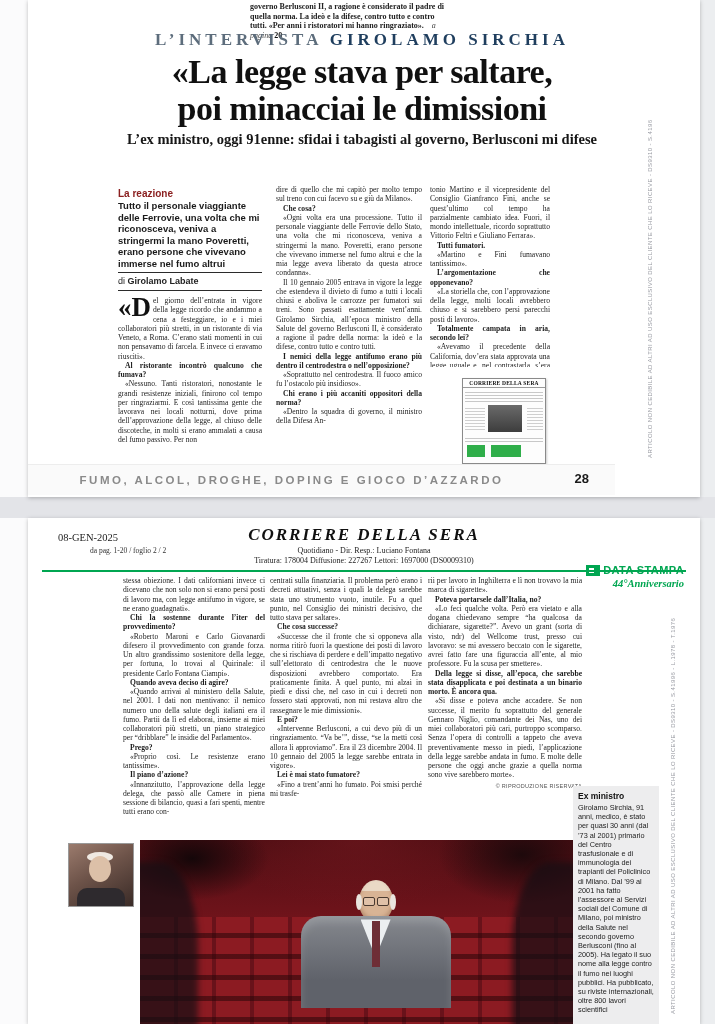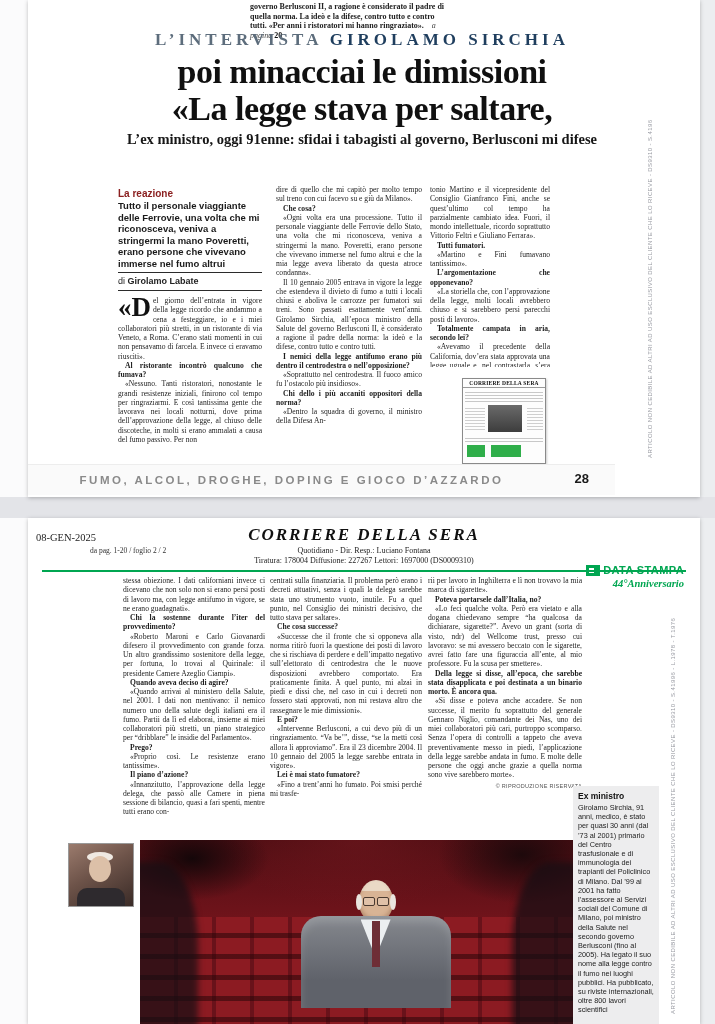--- a/index.html
+++ b/index.html
@@ -58,21 +58,21 @@
   .mf-green{position:absolute;bottom:3px;height:12px;background:#2fae4a;}
   .g1{left:4px;width:18px;}
   .g2{left:28px;width:30px;}
 
   .strip{position:absolute;left:0;top:464px;width:587px;height:30px;background:#fafafa;border-top:1px solid #ededed;}
   .strip-text{position:absolute;left:0;right:60px;top:8px;text-align:center;
     font:600 11.5px/14px "Liberation Sans",sans-serif;color:#8a8a8a;letter-spacing:2.5px;white-space:nowrap;}
   .strip-page{position:absolute;right:26px;top:6px;font:700 13px/16px "Liberation Sans",sans-serif;color:#1a1a1a;}
 
   
-  .bp-date{position:absolute;left:8px;top:14px;font:400 10.5px/12px "Liberation Serif",serif;color:#222;}
+  .bp-date{position:absolute;left:30px;top:14px;font:400 10.5px/12px "Liberation Serif",serif;color:#222;}
   .bp-pages{position:absolute;left:18px;top:28px;font:400 7.5px/9px "Liberation Serif",serif;color:#333;padding-left:44px;}
   .bp-masthead{position:absolute;left:150px;top:7px;width:372px;text-align:center;
     font:700 italic 17px/19px "Liberation Serif",serif;letter-spacing:2px;color:#101010;}
   .bp-sub1{position:absolute;left:150px;top:28px;width:372px;text-align:center;font:400 8px/9px "Liberation Serif",serif;color:#222;}
   .bp-sub2{position:absolute;left:150px;top:38px;width:372px;text-align:center;font:400 8px/9px "Liberation Serif",serif;color:#222;}
   .bp-logo{position:absolute;right:16px;top:9px;text-align:right;}
   .logo-row{display:flex;align-items:flex-end;justify-content:flex-end;gap:3px;margin-top:37px;}
   .logo-box{width:14px;height:11px;background:#00A651;position:relative;}
   .logo-box::after{content:"";position:absolute;left:3px;top:3px;width:5px;height:5px;background:#fff;}
   .logo-text{font:700 11px/12px "Liberation Sans",sans-serif;color:#00A651;letter-spacing:.4px;}
@@ -136,22 +136,22 @@
       <span>governo Berlusconi II, a ragione è considerato il padre di quella norma. La ideò e la difese, contro tutto e contro tutti. «Per anni i ristoratori mi hanno ringraziato».</span>
       <span class="pref"><i>a pagina</i> <b>20</b></span>
     </div>
 
     <div class="head-block">
       <div class="kicker">
         <span class="k1">L’INTERVISTA</span>
         <span class="k2">GIROLAMO SIRCHIA</span>
       </div>
       <h1 class="headline">
+        <span class="hl">«La legge stava per saltare,</span>
         <span class="hl">poi minacciai le dimissioni</span>
-        <span class="hl">«La legge stava per saltare,</span>
       </h1>
       <div class="subhead">L’ex ministro, oggi 91enne: sfidai i tabagisti al governo, Berlusconi mi difese</div>
     </div>
 
     <div class="col col-t1">
       <div class="quote-box">
         <div class="ql">La reazione</div>
         <div class="qt">Tutto il personale viaggiante delle Ferrovie, una volta che mi riconosceva, veniva a stringermi la mano Poveretti, erano persone che vivevano immerse nel fumo altrui</div>
         <div class="byline"><span>di</span> <b>Girolamo Labate</b></div>
       </div>
@@ -161,21 +161,21 @@
           <p class="para t-a">«Nessuno. Tanti ristoratori, nonostante le grandi resistenze iniziali, finirono col tempo per ringraziarmi. E così tantissima gente che lavorava nei locali notturni, dove prima dell’approvazione della legge, al chiuso delle discoteche, in molti si erano ammalati a causa del fumo passivo. Per non</p>
         </div>
     </div>
     <div class="col col-t2 body">
         <p class="para t-a ni">dire di quello che mi capitò per molto tempo sul treno con cui facevo su e giù da Milano».</p>
         <p class="para t-q">Che cosa?</p>
         <p class="para t-a">«Ogni volta era una processione. Tutto il personale viaggiante delle Ferrovie dello Stato, una volta che mi riconosceva, veniva a stringermi la mano. Poveretti, erano persone che vivevano immerse nel fumo altrui e che la mia legge aveva liberato da questa atroce condanna».</p>
         <p class="para t-p">Il 10 gennaio 2005 entrava in vigore la legge che estendeva il divieto di fumo a tutti i locali chiusi e aboliva le carrozze per fumatori sui treni. Sono passati esattamente vent’anni. Girolamo Sirchia, all’epoca ministro della Salute del governo Berlusconi II, è considerato a ragione il padre della norma: la ideò e la difese, contro tutto e contro tutti.</p>
         <p class="para t-q">I nemici della legge antifumo erano più dentro il centrodestra o nell’opposizione?</p>
         <p class="para t-a">«Soprattutto nel centrodestra. Il fuoco amico fu l’ostacolo più insidioso».</p>
-        <p class="para t-q">Chi dello i più accaniti oppositori della norma?</p>
+        <p class="para t-q">Chi erano i più accaniti oppositori della norma?</p>
         <p class="para t-a">«Dentro la squadra di governo, il ministro della Difesa An-</p>
       </div>
     <div class="col col-t3 body">
         <p class="para t-a ni">tonio Martino e il vicepresidente del Consiglio Gianfranco Fini, anche se quest’ultimo col tempo ha parzialmente cambiato idea. Fuori, il mondo intellettuale, ricordo soprattutto Vittorio Feltri e Giuliano Ferrara».</p>
         <p class="para t-q">Tutti fumatori.</p>
         <p class="para t-a">«Martino e Fini fumavano tantissimo».</p>
         <p class="para t-q">L’argomentazione che opponevano?</p>
         <p class="para t-a">«La storiella che, con l’approvazione della legge, molti locali avrebbero chiuso e si sarebbero persi parecchi posti di lavoro».</p>
         <p class="para t-q">Totalmente campata in aria, secondo lei?</p>
         <p class="para t-a">«Avevamo il precedente della California, dov’era stata approvata una legge uguale e, nel contrastarla, s’era avanzata</p>
@@ -213,21 +213,21 @@
         <span class="logo-box"></span>
         <span class="logo-text">DATA STAMPA</span>
       </div>
       <div class="logo-anniv">44°Anniversario</div>
     </div>
     <div class="green-rule"></div>
 
     <div class="col col-b1 body">
         <p class="para t-a ni">stessa obiezione. I dati californiani invece ci dicevano che non solo non si erano persi posti di lavoro ma, con legge antifumo in vigore, se ne erano guadagnati».</p>
         <p class="para t-q">Chi la sostenne durante l’iter del provvedimento?</p>
-        <p class="para t-a">«Roberto Maroni e Carlo Giovanardi difesero il provvedimento con grande forza. Un altro grandissimo sostenitore della legge, per fortuna, lo trovai al Quirinale: il presidente Camere Azeglio Ciampi».</p>
+        <p class="para t-a">«Roberto Maroni e Carlo Giovanardi difesero il provvedimento con grande forza. Un altro grandissimo sostenitore della legge, per fortuna, lo trovai al Quirinale: il presidente Carlo Fontana Ciampi».</p>
         <p class="para t-q">Quando aveva deciso di agire?</p>
         <p class="para t-a">«Quando arrivai al ministero della Salute, nel 2001. I dati non mentivano: il nemico numero uno della salute degli italiani era il fumo. Partii da lì ed elaborai, insieme ai miei collaboratori più stretti, un piano strategico per “dribblare” le insidie del Parlamento».</p>
         <p class="para t-q">Prego?</p>
         <p class="para t-a">«Proprio così. Le resistenze erano tantissime».</p>
         <p class="para t-q">Il piano d’azione?</p>
         <p class="para t-a">«Innanzitutto, l’approvazione della legge delega, che passò alle Camere in piena sessione di bilancio, quasi a fari spenti, mentre tutti erano con-</p>
       </div>
     <div class="col col-b2 body">
         <p class="para t-a ni">centrati sulla finanziaria. Il problema però erano i decreti attuativi, senza i quali la delega sarebbe stata uno strumento vuoto, inutile. Fu a quel punto, nel Consiglio dei ministri decisivo, che tutto stava per saltare».</p>
         <p class="para t-q">Che cosa successe?</p>

